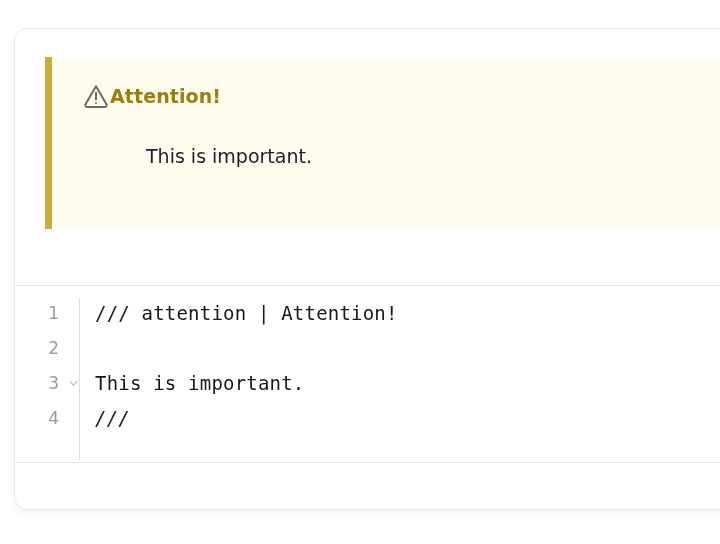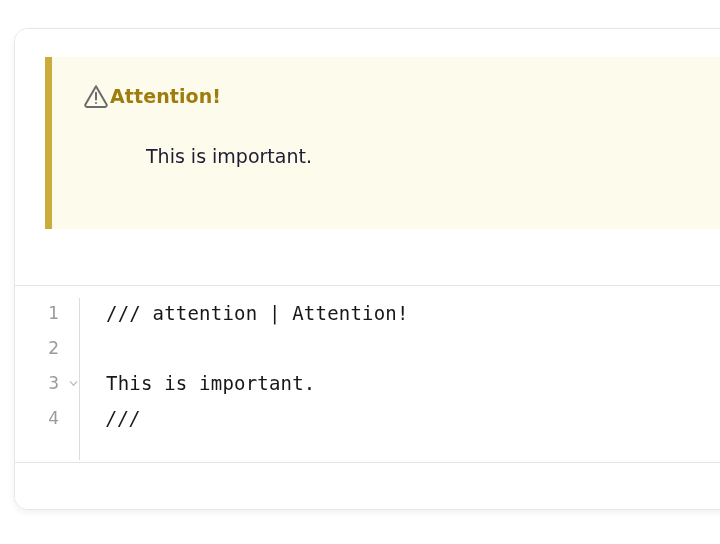--- a/index.html
+++ b/index.html
@@ -152,21 +152,21 @@
     height: 35px;
     display: flex;
     align-items: center;
     justify-content: center;
     color: #bdbdbd;
   }
   .fold-marker svg { display: block; }
 
   .code-text {
     position: absolute;
-    left: 91px;
+    left: 80px;
     font-family: "DejaVu Sans Mono", monospace;
     font-size: 19px;
     color: #181818;
     line-height: 35px;
     white-space: pre;
     letter-spacing: 0.2px;
   }
   .code-text.slashes {
     font-style: italic;
   }

